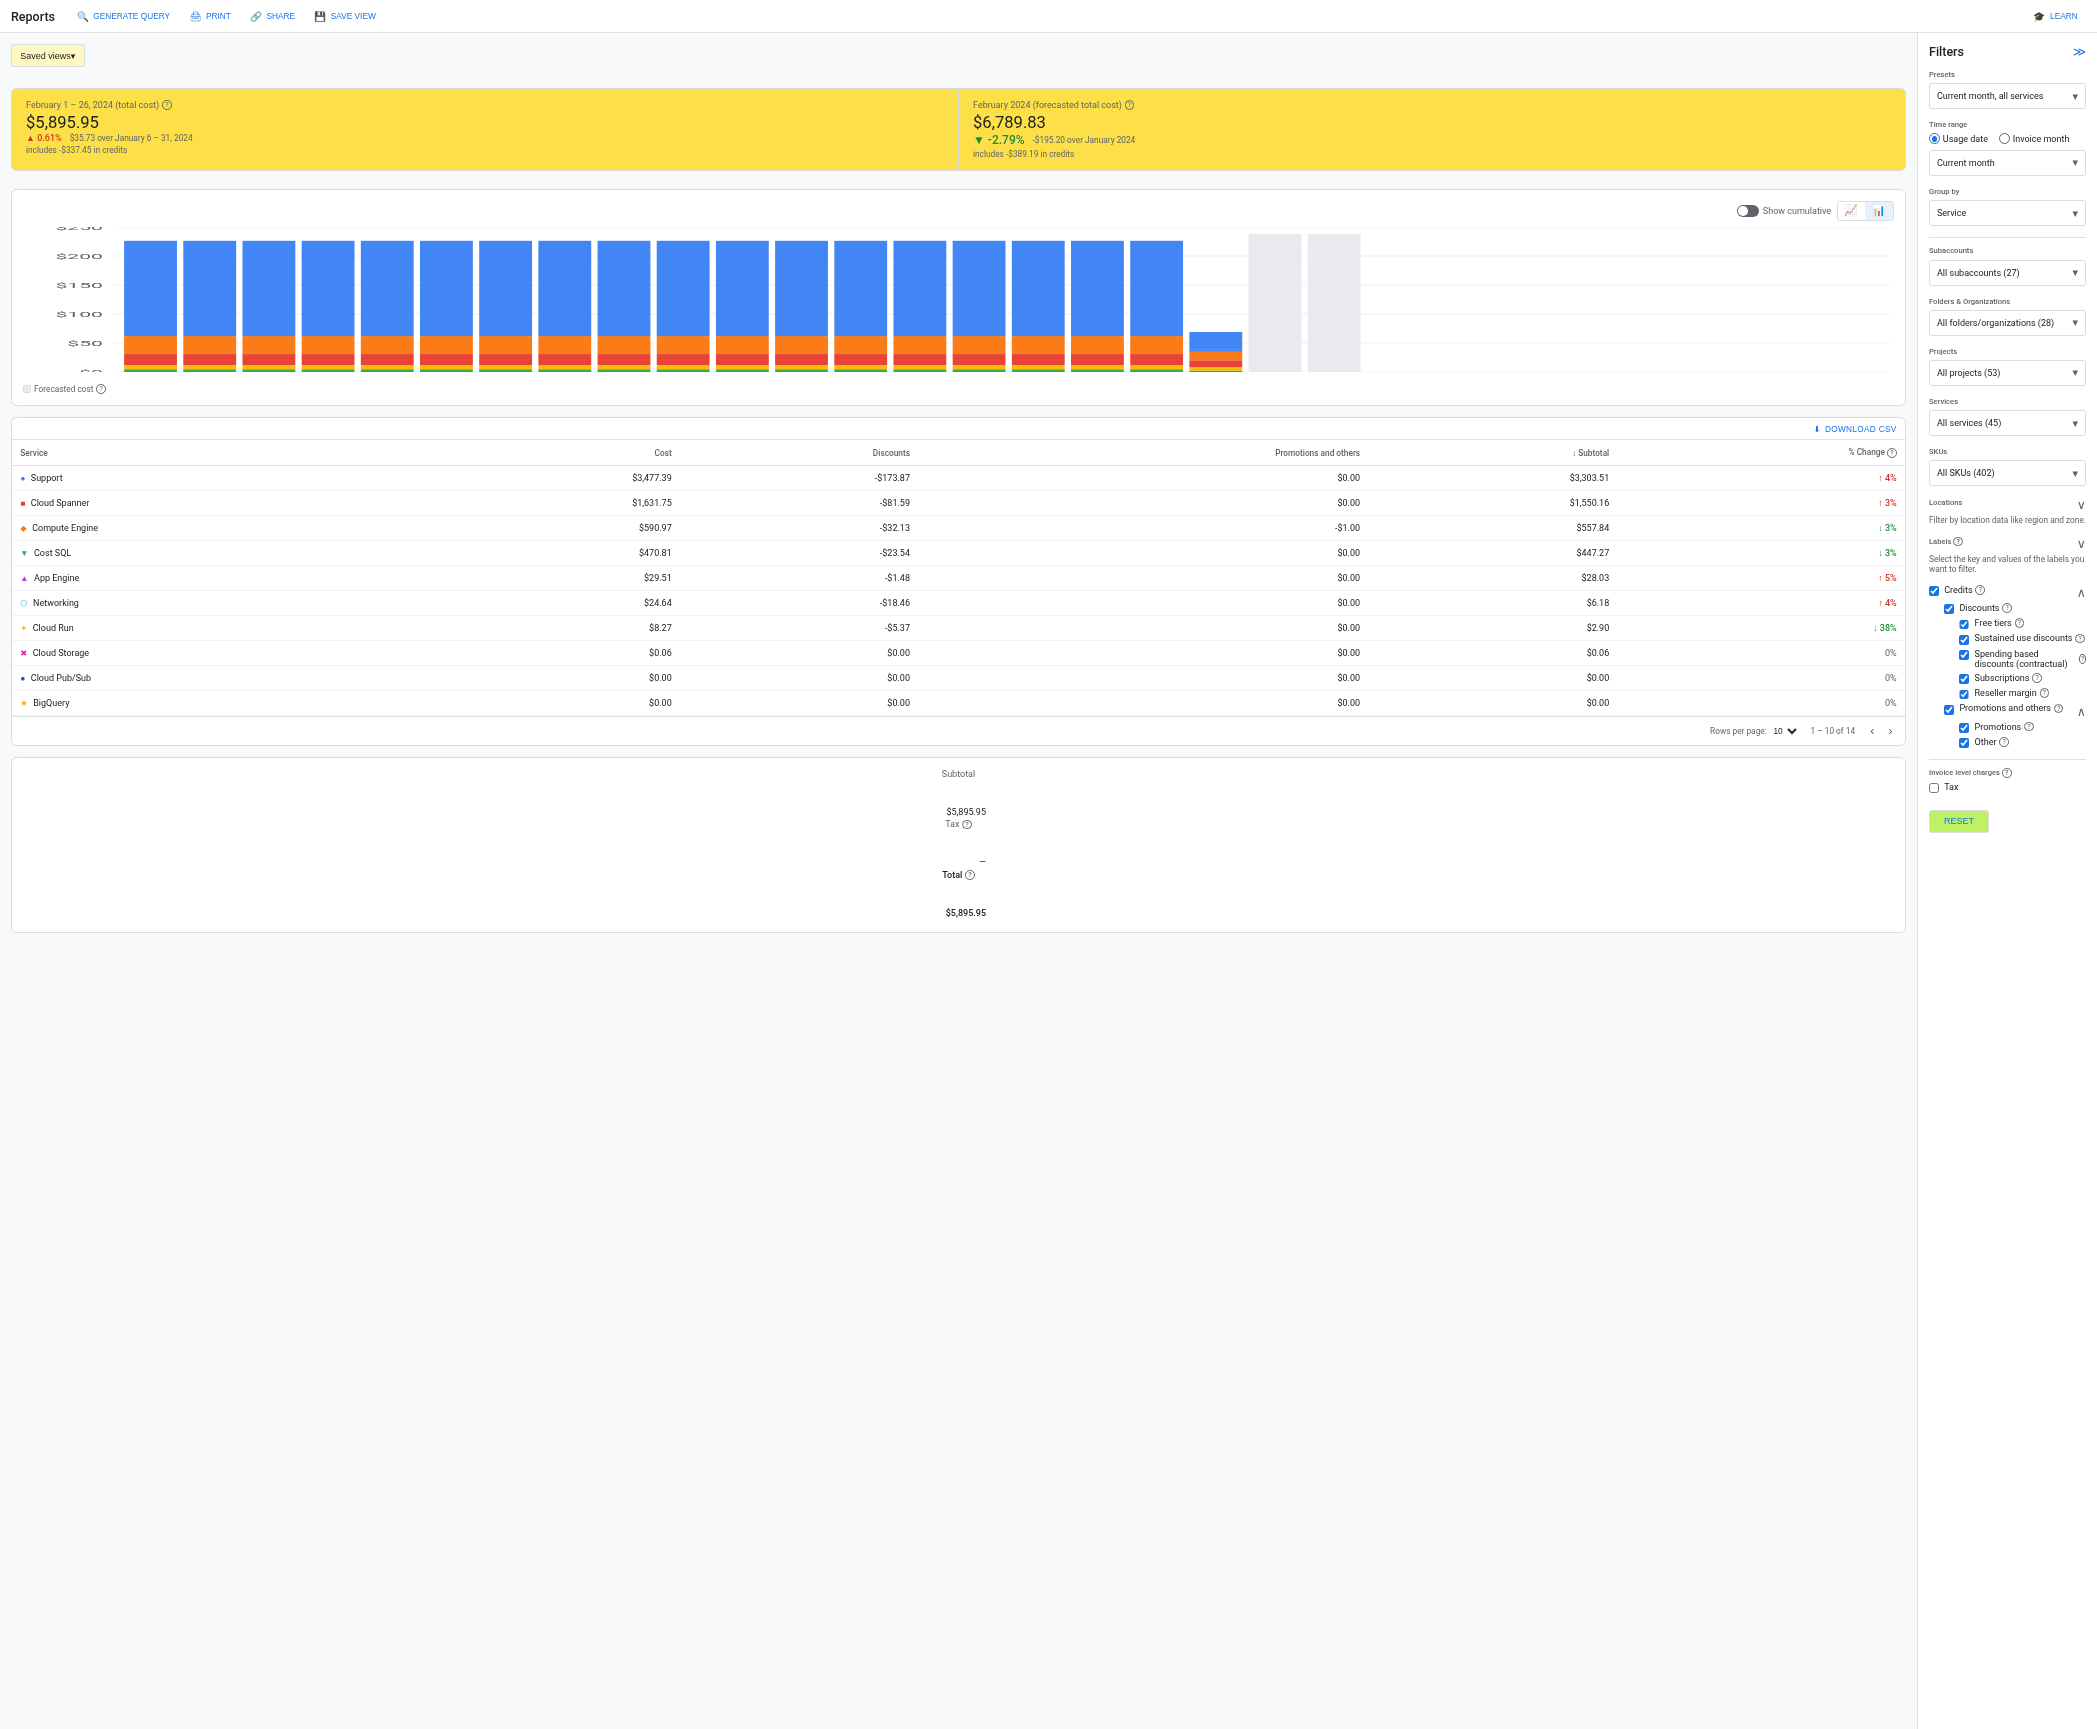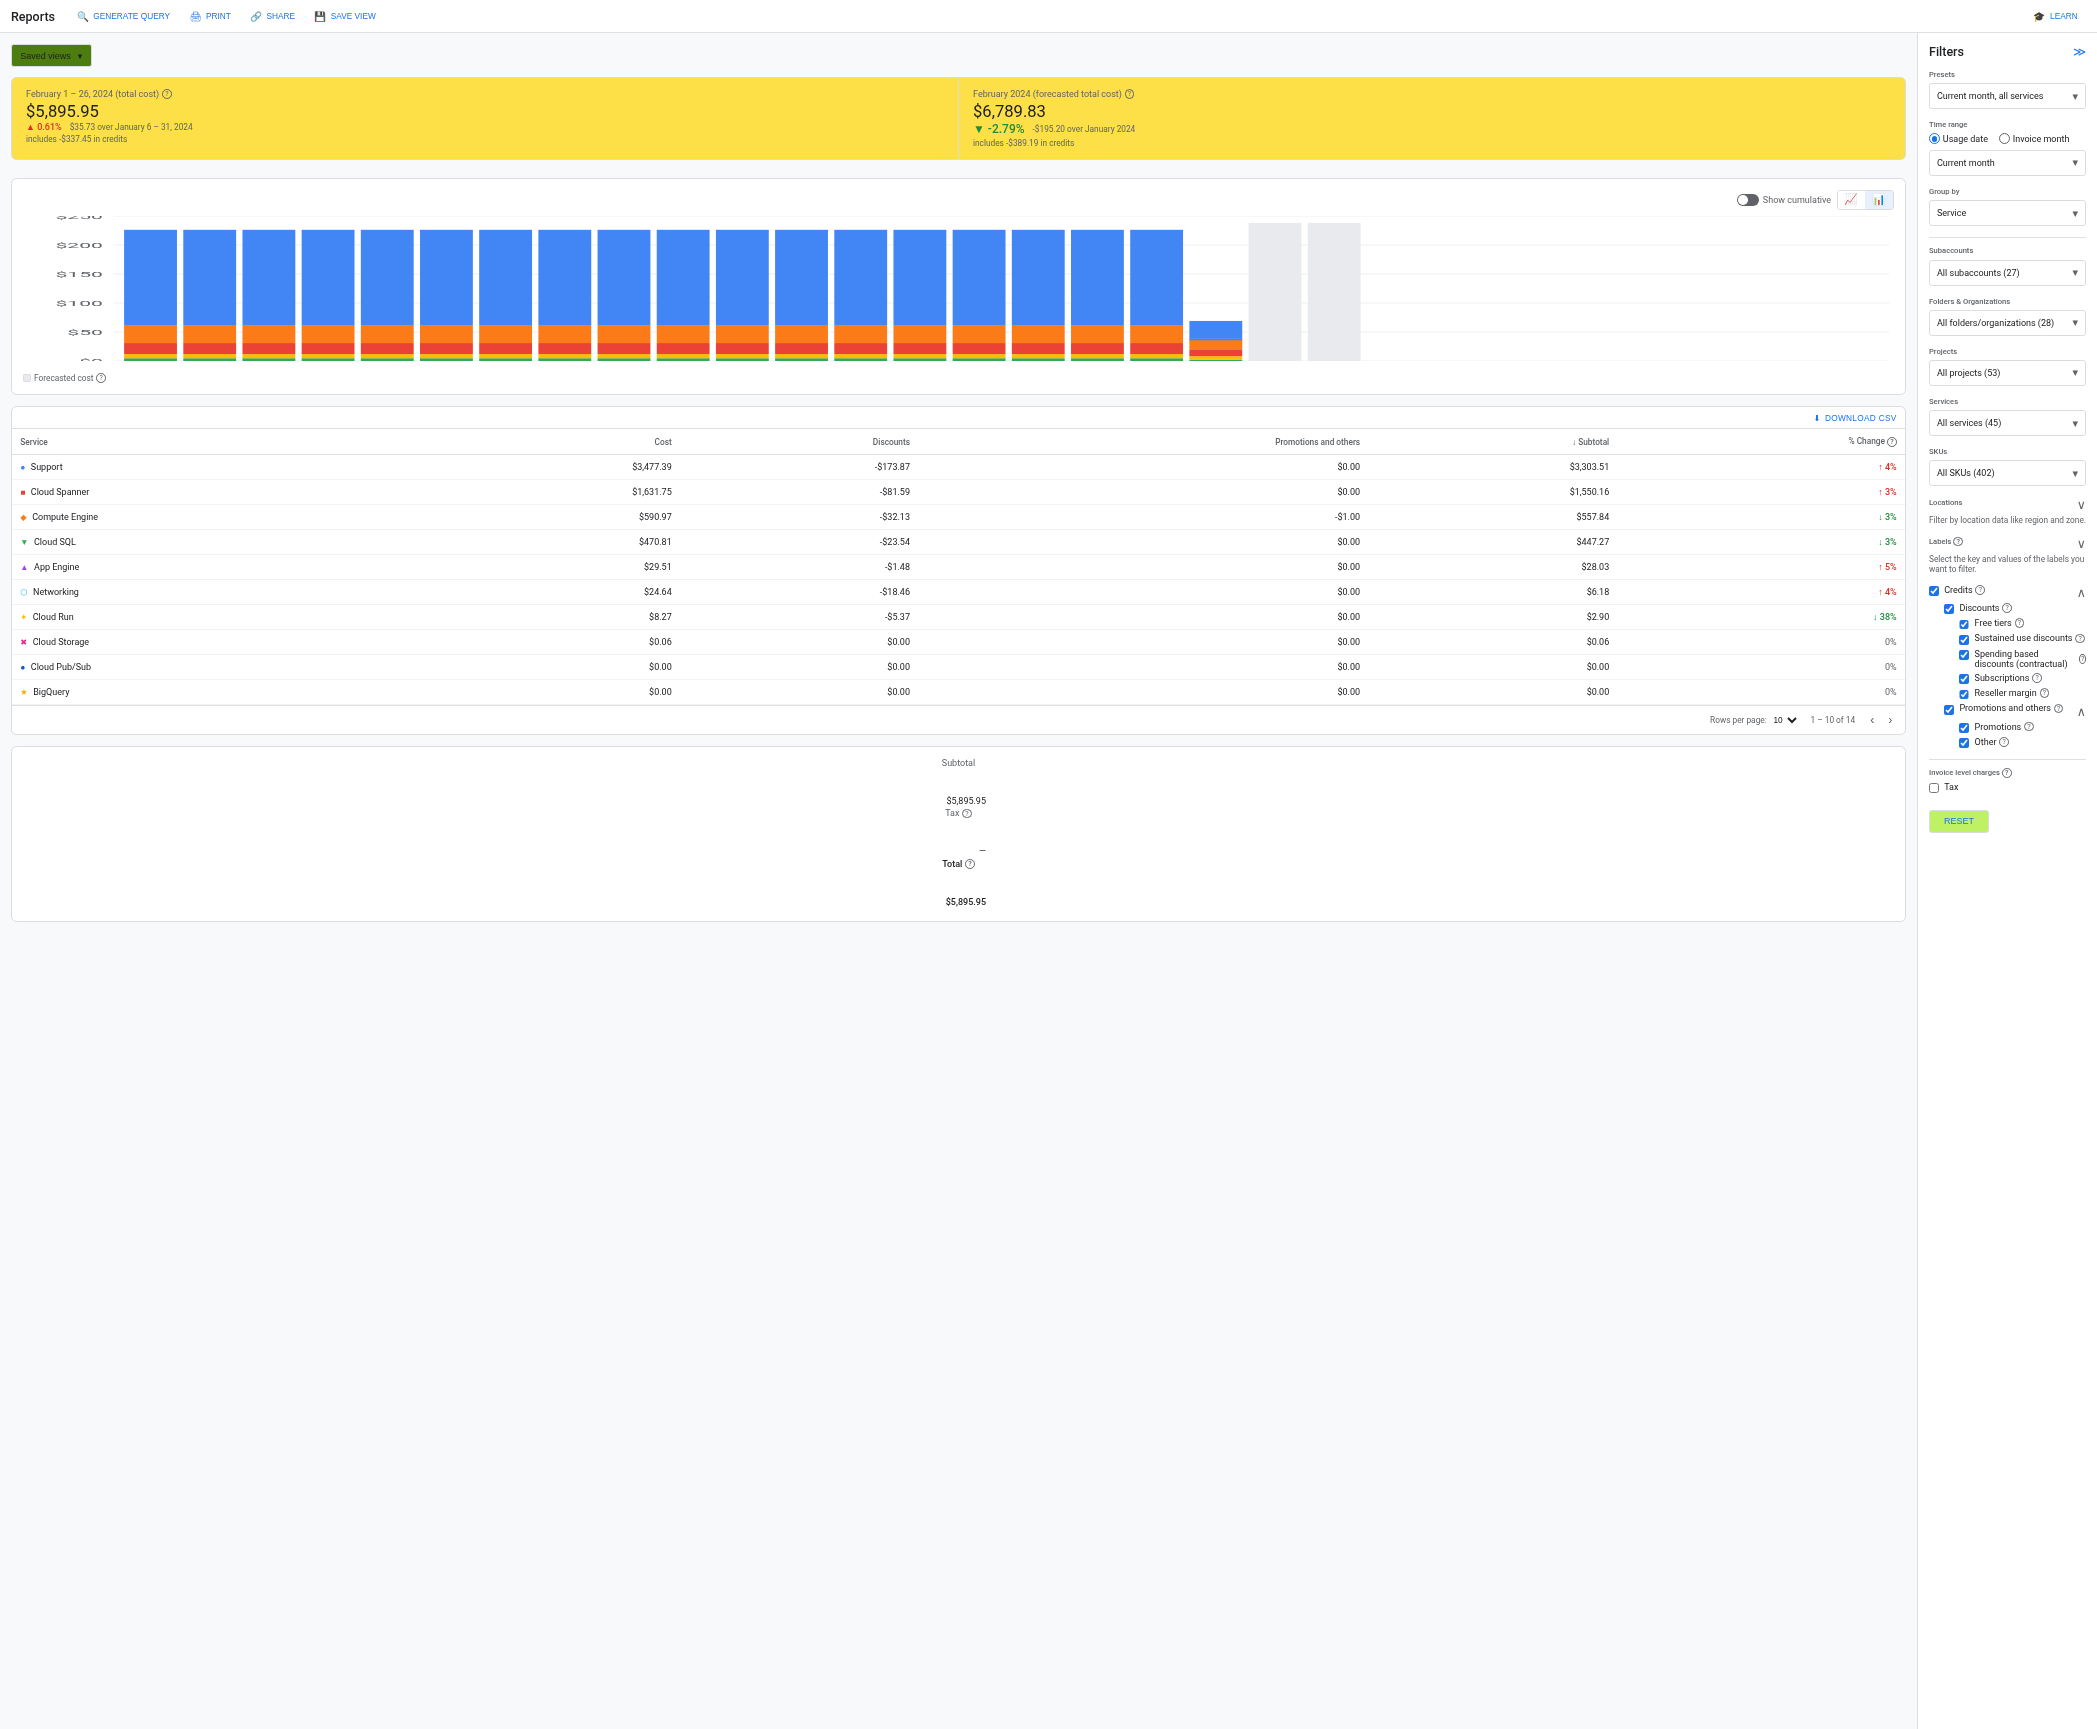--- a/index.html
+++ b/index.html
@@ -15,21 +15,21 @@
     
     .main-layout { display: flex; flex: 1; overflow: hidden; }
 
     
     .content { flex: 1; overflow-y: auto; padding: 11px; }
 
     
     .sidebar { width: 180px; background: #fff; border-left: 0.7px solid #e0e0e0; overflow-y: auto; padding: 11px; flex-shrink: 0; }
 
     
-    .saved-views-btn { display: flex; align-items: center; gap: 7px; padding: 5.5px 8.3px; border: 0.7px solid #dadce0; border-radius: 2.8px; background: #4d7c0f; cursor: pointer; font-size: 9px; color: #202124; margin-bottom: 10px; }
+    .saved-views-btn { display: flex; align-items: center; gap: 0; padding: 5.5px 8.3px; border: 0.7px solid #dadce0; border-radius: 2.8px; background: #fef9c3; cursor: pointer; font-size: 9px; color: #202124; margin-bottom: 21px; }
 
     
     .stats-row { display: flex; gap: 0; border: 0.7px solid #dadce0; border-radius: 5.5px; background: #fde047; margin-bottom: 18px; }
     .stat-card { flex: 1; padding: 11px 14px; }
     .stat-card + .stat-card { border-left: 0.7px solid #dadce0; }
     .stat-card .label { font-size: 9px; color: #5f6368; display: flex; align-items: center; gap: 2.8px; margin-bottom: 2.8px; }
     .stat-card .value { font-size: 16.6px; font-weight: 400; color: #202124; margin-bottom: 1.4px; }
     .stat-card .sub { font-size: 8.3px; color: #5f6368; }
     .stat-card .change-up { color: #d93025; font-size: 9px; font-weight: 500; }
     .stat-card .change-down { color: #1e8e3e; font-size: 12px; font-weight: 500; }
@@ -409,21 +409,21 @@
       <td class="num">$590.97</td>
       <td class="num">-$32.13</td>
       <td class="num">-$1.00</td>
       <td class="num">$557.84</td>
       <td class="num change-down-sm">↓ 3%</td>
     </tr>
             <tr>
       <td>
         <div class="service-cell">
           <span style="color:#34a853; font-size:8.3px;">▼</span>
-          <span>Cloud SQL</span>
+          <span>Cost SQL</span>
         </div>
       </td>
       <td class="num">$470.81</td>
       <td class="num">-$23.54</td>
       <td class="num">$0.00</td>
       <td class="num">$447.27</td>
       <td class="num change-down-sm">↓ 3%</td>
     </tr>
             <tr>
       <td>

